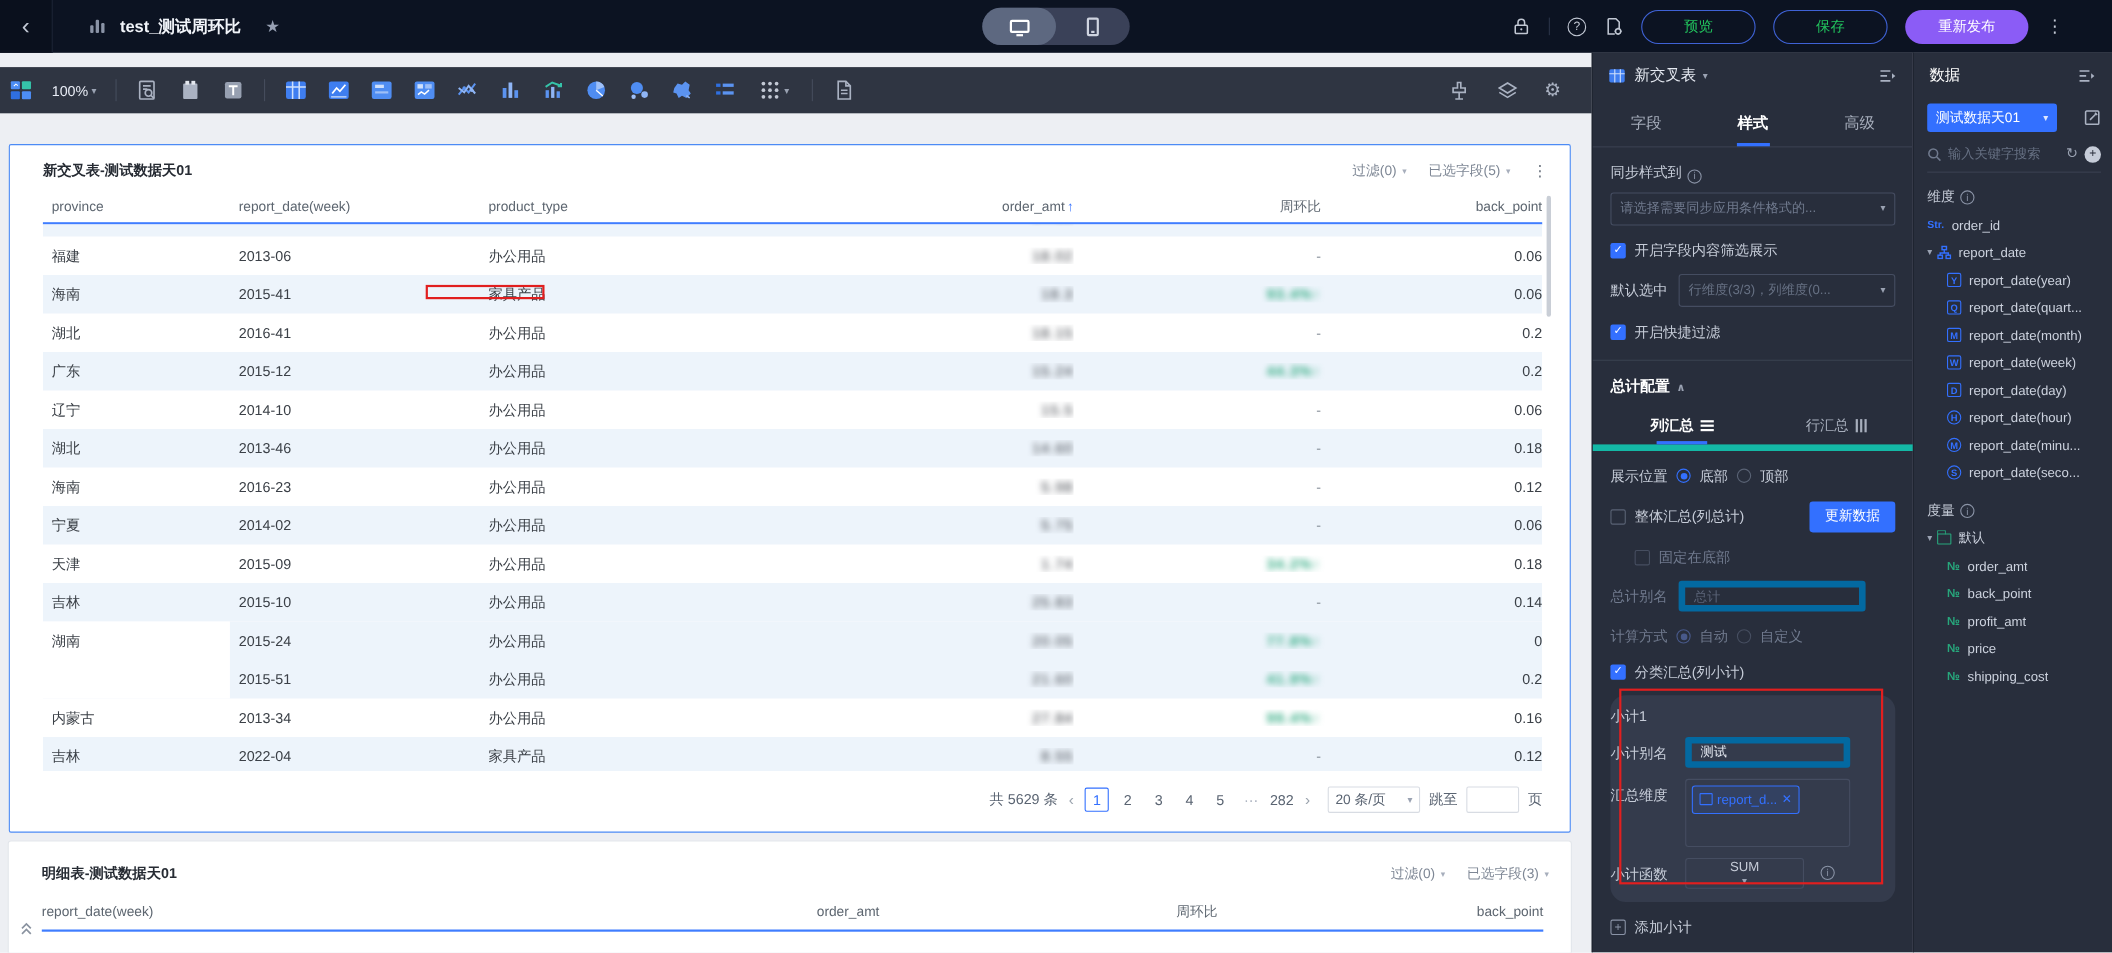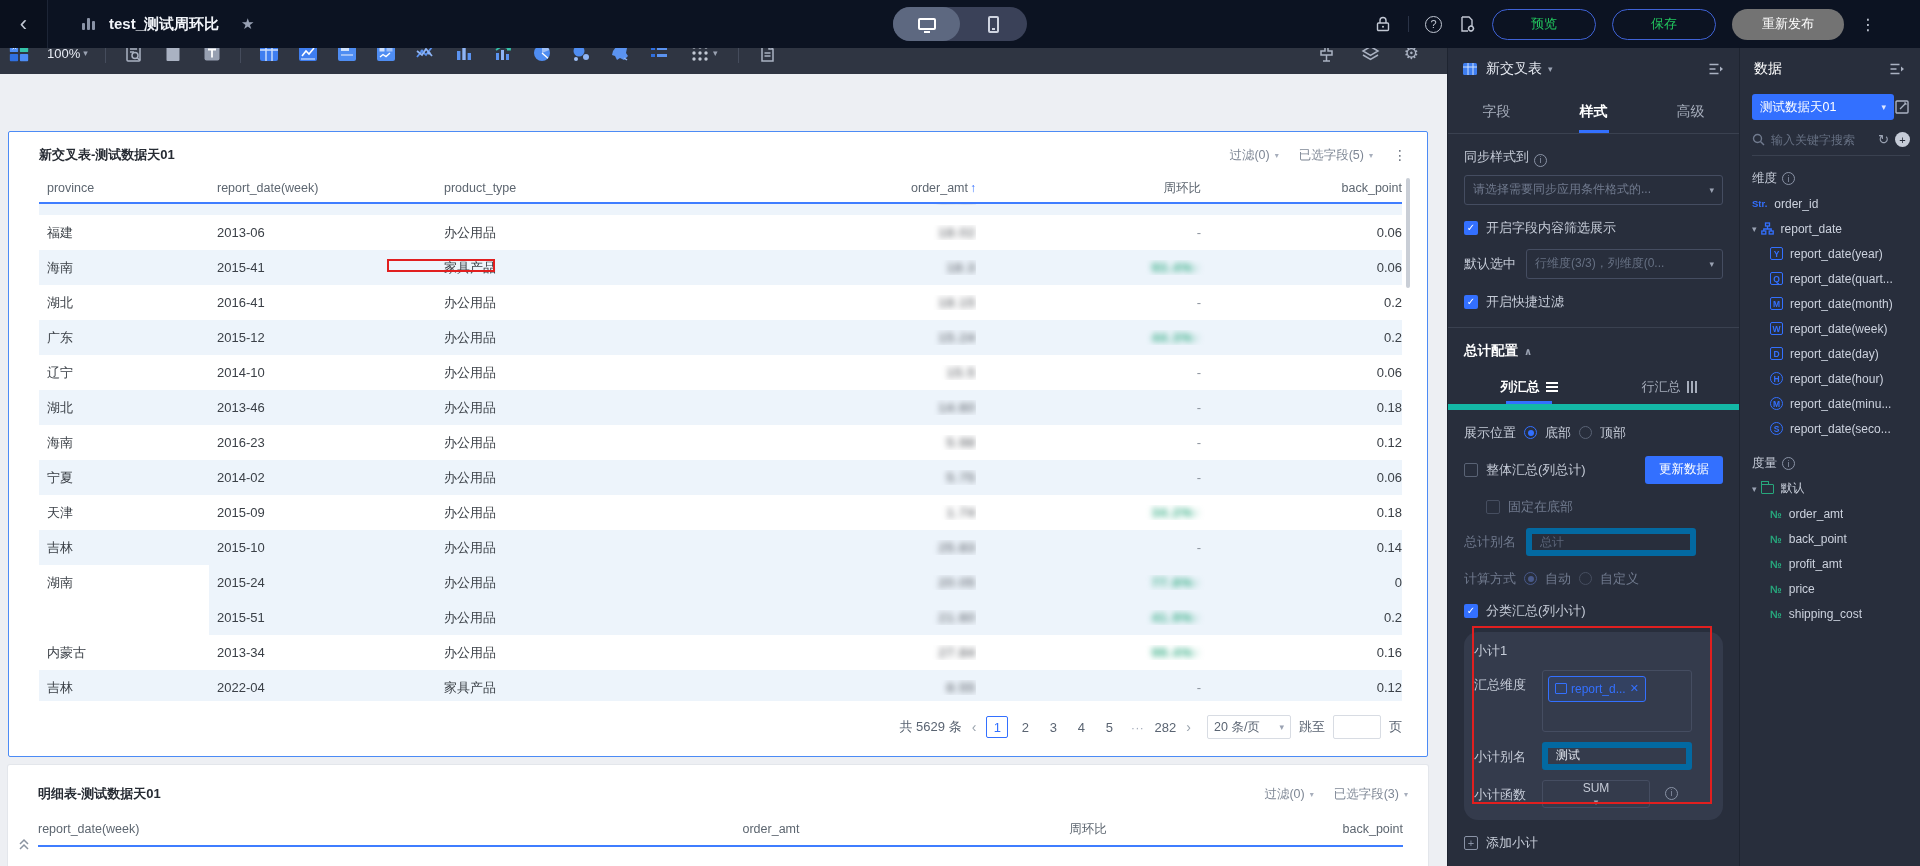--- a/index.html
+++ b/index.html
@@ -19,25 +19,25 @@
   .dev-seg.active { background:#5d6880; }
   .ic-monitor { width:18px; height:12px; border:2px solid #fff; border-radius:2px; position:relative; }
   .ic-monitor:after { content:""; position:absolute; left:4px; bottom:-5px; width:6px; height:2px; background:#fff; }
   .ic-phone { width:11px; height:17px; border:2px solid #cfd4e0; border-radius:2px; position:relative; }
   .ic-phone:after { content:""; position:absolute; left:2px; bottom:1px; width:3px; height:2px; background:#cfd4e0; }
   .tb-right { position:absolute; right:44px; top:0; height:48px; display:flex; align-items:center; gap:16px; }
   .tb-ic { color:#c2c8d4; display:flex; align-items:center; }
   .tb-sep { width:1px; height:16px; background:#2a3347; }
   .help-circ { width:17px; height:17px; border:1.5px solid #c2c8d4; border-radius:50%; color:#c2c8d4; font-size:11px; display:flex; align-items:center; justify-content:center; }
   .btn-ghost { min-width:104px; height:31px; border:1px solid #3f62d6; border-radius:16px; color:#22c55e; background:transparent; font-size:13px; display:flex; align-items:center; justify-content:center; cursor:pointer; }
-  .btn-primary { min-width:112px; height:31px; border-radius:16px; background:#737373; color:#fff; font-size:13px; display:flex; align-items:center; justify-content:center; cursor:pointer; }
+  .btn-primary { min-width:112px; height:31px; border-radius:16px; background:#8b5cf6; color:#fff; font-size:13px; display:flex; align-items:center; justify-content:center; cursor:pointer; }
   .vdots { color:#c2c8d4; font-size:16px; letter-spacing:0; }
 
   
-  .toolbar { position:absolute; left:0; top:32px; width:1447px; height:42px; background:#2f3542; display:flex; align-items:center; gap:17px; padding-left:8px; z-index:20; }
+  .toolbar { position:absolute; left:0; top:61px; width:1447px; height:42px; background:#2f3542; display:flex; align-items:center; gap:17px; padding-left:8px; z-index:20; }
   .tool-sep { width:1px; height:20px; background:#454c5c; }
   .zoom-ctl { color:#e8ecf5; font-size:13px; display:flex; align-items:center; gap:3px; }
   .caret { color:#9aa2b2; font-size:9px; }
   .t-ic { display:flex; align-items:center; justify-content:center; width:22px; height:22px; }
   .tool-right { position:absolute; right:28px; display:flex; align-items:center; gap:22px; }
   .gear-glyph { color:#aab2c2; font-size:17px; }
 
   
   .panel { position:absolute; top:48px; height:818px; background:#282e3c; border-left:1px solid #1e2430; color:#c6ccd8; z-index:25; }
   #style-panel { left:1447px; width:292px; }
@@ -77,35 +77,35 @@
   .radio-row { display:flex; align-items:center; gap:8px; margin-top:14px; }
   .radio { width:13px; height:13px; border-radius:50%; border:1px solid #5a6375; flex:0 0 auto; }
   .radio.on { border:1px solid #3370ff; position:relative; }
   .radio.on:after { content:""; position:absolute; left:2.5px; top:2.5px; width:6px; height:6px; border-radius:50%; background:#3370ff; }
   .radio.on.dim { border-color:#48598a; } .radio.on.dim:after { background:#48598a; }
   .radio.dis { border-color:#464e60; }
   .btn-update { margin-left:auto; width:78px; height:28px; background:#3370ff; color:#fff; font-size:12.5px; border-radius:3px; display:flex; align-items:center; justify-content:center; cursor:pointer; }
   .indent16 { margin-left:22px; }
   .mini-input { height:28px; border:6px solid #0369a1; border-radius:3px; background:transparent; color:#e6eaf2; padding:0 8px; font-size:12px; width:170px; font-family:inherit; }
   .mini-input::placeholder { color:#5c6579; }
-  .subtotal-group { position:relative; margin-top:12px; background:#343b4c; border-radius:14px; padding:10px 10px 12px 10px; }
+  .subtotal-group { position:relative; margin-top:12px; background:#343b4c; border-radius:14px; padding:10px 10px 12px 0; }
   .red-hl { position:absolute; left:8px; right:11px; top:-6px; bottom:16px; border:2px solid #e11f1f; pointer-events:none; z-index:5; }
   .sg-row { display:flex; align-items:flex-start; margin-top:10px; gap:10px; }
   .sg-row .lbl { width:58px; padding-top:6px; flex:0 0 auto; }
   .dim-box { width:150px; height:62px; border:1px solid #454d61; border-radius:3px; padding:5px; }
   .chip { display:inline-flex; align-items:center; gap:4px; height:26px; border:1px solid #3370ff; background:rgba(51,112,255,.12); border-radius:3px; padding:0 6px; color:#3370ff; font-size:12px; }
   .chip .cal { width:12px; height:11px; border:1px solid #3370ff; border-radius:1px; position:relative; }
   .chip .x { cursor:pointer; font-size:11px; }
   .fn-sel { width:108px; height:28px; border:1px solid #454d61; border-radius:3px; display:flex; align-items:center; padding:0 8px; color:#c6ccd8; font-size:12px; cursor:pointer;flex-direction:column; }
   .add-sub { display:flex; align-items:center; gap:8px; margin-top:14px; color:#c6ccd8; cursor:pointer; }
   .plus-sq { width:14px; height:14px; border:1px solid #8a93a6; border-radius:2px; color:#8a93a6; display:flex; align-items:center; justify-content:center; font-size:11px; }
 
   
   .dp-title { color:#fff; font-size:14px; }
-  .ds-row { display:flex; align-items:center; gap:0; padding:4px 10px 0 12px; }
+  .ds-row { display:flex; align-items:center; gap:24px; padding:4px 10px 0 12px; }
   .ds-select { flex:1; height:26px; background:#3370ff; border-radius:3px; color:#fff; font-size:12.5px; display:flex; align-items:center; padding:0 8px; cursor:pointer; }
   .ds-select .caret { color:#dfe7ff; margin-left:auto; }
   .search-row { display:flex; align-items:center; gap:6px; margin:12px 10px 0 12px; border-bottom:1px solid #3a4150; padding-bottom:8px; }
   .search-input { background:transparent; border:none; outline:none; color:#ccd2de; font-size:12px; flex:1; width:60px; font-family:inherit; }
   .search-input::placeholder { color:#667083; }
   .refresh-ic { color:#9aa2b2; font-size:13px; }
   .plus-circ { width:15px; height:15px; border-radius:50%; background:#c6ccd8; color:#262b38; font-size:11px; display:flex; align-items:center; justify-content:center; }
   .dp-section { display:flex; align-items:center; padding:14px 12px 4px 12px; font-size:12.5px; color:#c6ccd8; }
   .fld { display:flex; align-items:center; height:25px; padding-left:12px; font-size:12px; color:#ccd2de; cursor:grab; white-space:nowrap; overflow:hidden; }
   .fld.ind { padding-left:30px; }
@@ -481,32 +481,32 @@
 
     <div class="cb-row">
       <span class="cb on">✓</span>
       <span class="lbl">分类汇总(列小计)</span>
     </div>
 
     <div class="subtotal-group">
       <div class="red-hl"></div>
       <div class="lbl">小计1</div>
       <div class="sg-row">
+        <span class="lbl">小计别名</span>
+        <input class="mini-input" style="width: 150px;" value="测试">
+      </div>
+      <div class="sg-row">
         <span class="lbl">汇总维度</span>
         <div class="dim-box">
           <span class="chip">
             <span class="cal"></span>
             <span>report_d...</span>
             <span class="x">✕</span>
           </span>
         </div>
-      </div>
-      <div class="sg-row">
-        <span class="lbl">小计别名</span>
-        <input class="mini-input" style="width: 150px;" value="测试">
       </div>
       <div class="sg-row">
         <span class="lbl">小计函数</span>
         <div class="fn-sel">
           <span class="grow" style="flex:1;">SUM</span>
             <span class="caret">▾</span>
         </div>
         <span class="info-ic" style="margin-top:7px;">i</span>
       </div>
     </div>

